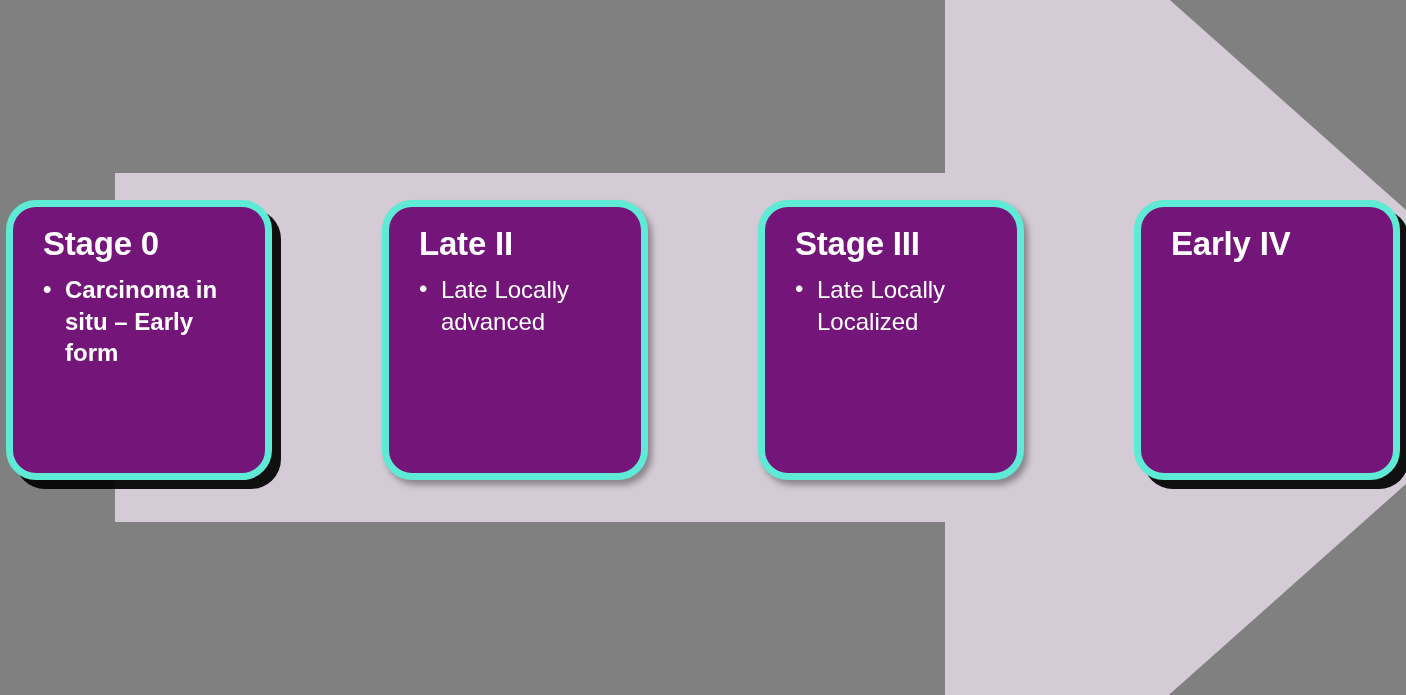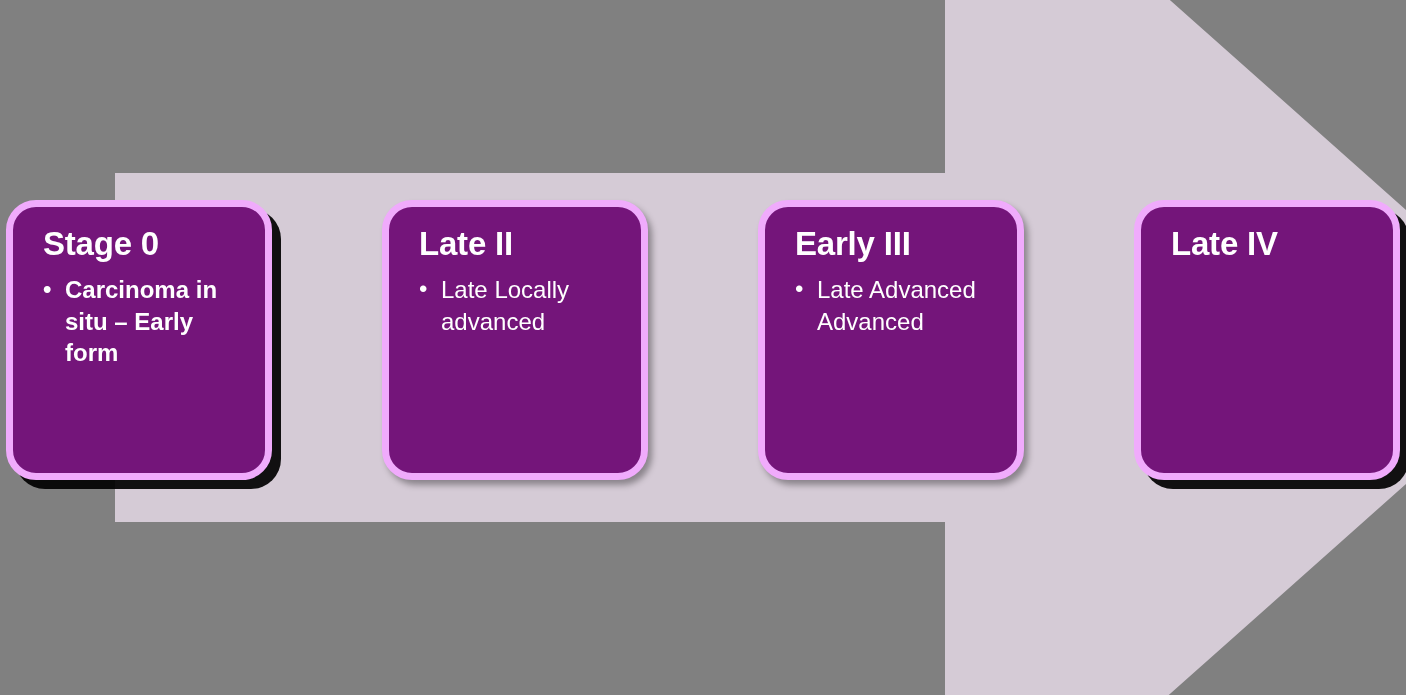--- a/index.html
+++ b/index.html
@@ -42,21 +42,21 @@
     justify-content: space-between;
     padding: 0 6px;
     box-sizing: border-box;
   }
   .stage-box {
     position: relative;
     width: 266px;
     height: 280px;
     box-sizing: border-box;
     background: #74157A;
-    border: 7px solid #f0abfc;
+    border: 7px solid #5eead4;
     border-radius: 30px;
     padding: 20px 16px 10px 20px;
     color: #FFFFFF;
     overflow: hidden;
   }
   
   .stage-box.soft-shadow {
     box-shadow: 4px 5px 6px rgba(0,0,0,0.35);
   }
   .stage-box.hard-shadow {
@@ -117,24 +117,24 @@
 
 
     <div class="stage-box soft-shadow">
       <div class="stage-title">Late II</div>
       <ul class="stage-bullet-list">
         <li class="stage-bullet">Late Locally advanced</li>
       </ul>
     </div>
 
     <div class="stage-box soft-shadow">
-      <div class="stage-title">Early III</div>
+      <div class="stage-title">Stage III</div>
       <ul class="stage-bullet-list">
-        <li class="stage-bullet">Late Advanced Advanced</li>
+        <li class="stage-bullet">Late Locally Localized</li>
       </ul>
     </div>
 
     <div class="stage-box hard-shadow">
-      <div class="stage-title">Late IV</div>
+      <div class="stage-title">Early IV</div>
     </div>
 
   </div>
 </div>
 
 </body></html>

